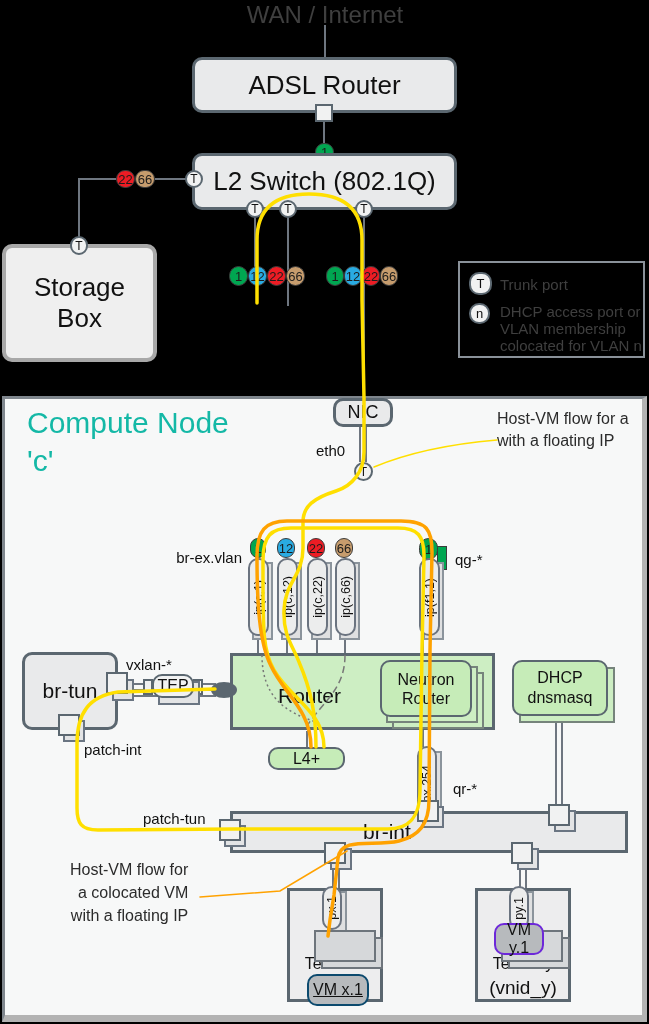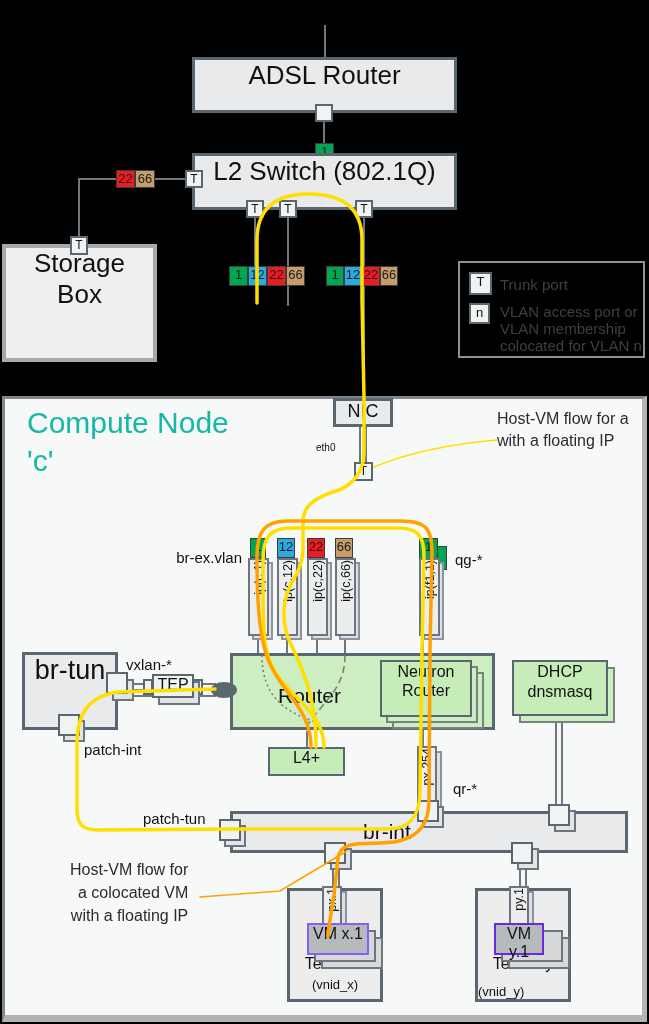--- a/index.html
+++ b/index.html
@@ -1,19 +1,19 @@
 <!DOCTYPE html>
 <html><head>
 <meta charset="utf-8">
 <style>
   html,body{margin:0;padding:0;background:#000;}
   #stage{position:relative;width:649px;height:1024px;background:#000;overflow:hidden;
          font-family:"Liberation Sans", sans-serif;color:#111;}
   .abs{position:absolute;box-sizing:border-box;}
-  .ctr{display:flex;align-items:flex-start;justify-content:center;text-align:center;}
+  .ctr{display:flex;align-items:center;justify-content:center;text-align:center;border-radius:10px;}
   .box{background:#e9eaeb;border:3px solid #5b6770;}
   .gbox{background:#cdeec3;border:3px solid #5b6770;}
   .gbox2{background:#c6ecb8;border:2px solid #5b6770;}
   .gshadow{background:#cdeec3;border:2px solid #76847c;}
   .port{background:#f1f2f2;border:2px solid #5b6770;font-size:12px;}
   .sqback{background:#e3e4e5;border:2px solid #6a7582;}
   .vport{background:#eceded;border:2px solid #6b7480;font-size:12.5px;}
   .vlabel{writing-mode:vertical-rl;transform:rotate(180deg);}
   .vshadow{background:#dfe0e1;border:2px solid #8b949c;}
   .vlan{border:1px solid #3c3c3c;font-size:13px;color:#1c1c1c;}
@@ -45,20 +45,21 @@
       <path d="M423,636 L423,661 M430,636 L430,661"></path>
       <path d="M423,728 L423,747 M430,728 L430,747"></path>
       <path d="M556,716 L556,806 M562,716 L562,806"></path>
       <path d="M307,731 L307,747"></path>
       <path d="M333,866 L333,889 M339,866 L339,889"></path>
       <path d="M520,866 L520,889 M526,866 L526,889"></path>
       <path d="M128,684 L216,684 M128,690 L216,690 M128,696 L216,696"></path>
     </g>
   </svg>
 
+  <div class="abs darktext" style="left:195px;top:1px;width:260px;font-size:24px;text-align:center;">WAN / Internet</div>
 
   <div class="abs box ctr" style="left:192px;top:57px;width:265px;height:56px;font-size:26px;">
     <span>ADSL Router</span>
   </div>
   <div class="abs port" style="left:315px;top:104px;width:18px;height:18px;"></div>
 
   <div class="abs vlan ctr" style="left: 315px; top: 143px; width: 19px; height: 18px; background: rgb(0, 166, 81);">
     <span>1</span>
   </div>
 
@@ -122,34 +123,34 @@
 
   <div class="abs" style="left:458px;top:261px;width:187px;height:97px;border:2px solid #8a9199;"></div>
   <div class="abs port ctr" style="left:469px;top:272px;width:23px;height:23px;font-size:13px;">
       <span>T</span>
     </div>
   <div class="abs darktext" style="left:500px;top:276px;font-size:15px;">Trunk port</div>
   <div class="abs port ctr" style="left:469px;top:303px;width:21px;height:21px;font-size:13px;">
       <span>n</span>
     </div>
   <div class="abs darktext" style="left:500px;top:303px;font-size:15px;line-height:17px;">
-    <div>VLAN access port or</div>
+    <div>DHCP access port or</div>
     <div>VLAN membership</div>
     <div>colocated for VLAN n</div>
   </div>
 
   <div class="abs" style="left:27px;top:404px;font-size:30px;line-height:38px;color:#14b8a6;">
     <div>Compute Node</div>
     <div>'c'</div>
   </div>
 
   <div class="abs box ctr" style="left:333px;top:398px;width:60px;height:29px;font-size:18px;">
     <span>NIC</span>
   </div>
-  <div class="abs" style="left:316px;top:442px;font-size:10px;">eth0</div>
+  <div class="abs" style="left:316px;top:442px;font-size:15px;">eth0</div>
 
   <div class="abs port ctr" style="left:354px;top:462px;width:19px;height:19px;">
       <span>T</span>
     </div>
 
   <div class="abs" style="left:160px;top:549px;width:82px;font-size:15px;text-align:right;">br-ex.vlan</div>
 
   <div class="abs vlan ctr" style="left: 250px; top: 538px; width: 16px; height: 20px; background: rgb(0, 166, 81);">
       <span>1</span>
     </div>
@@ -203,39 +204,39 @@
   </div>
 
   <div class="abs gshadow" style="left:519px;top:667px;width:96px;height:56px;"></div>
   <div class="abs gbox2 ctr" style="left:512px;top:660px;width:96px;height:56px;font-size:16px;line-height:20px;">
     <div>
         <div>DHCP</div>
          <div>dnsmasq</div>
       </div>
   </div>
 
-  <div class="abs box ctr" style="left:22px;top:652px;width:96px;height:78px;font-size:27px;">
+  <div class="abs box ctr" style="left:22px;top:652px;width:96px;height:78px;font-size:21px;">
     <span>br-tun</span>
   </div>
   <div class="abs" style="left:126px;top:656px;font-size:15px;">vxlan-*</div>
 
   <div class="abs sqback" style="left:112px;top:679px;width:22px;height:22px;"></div>
   <div class="abs port" style="left:106px;top:672px;width:22px;height:22px;"></div>
   <div class="abs sqback" style="left:63px;top:720px;width:22px;height:22px;"></div>
   <div class="abs port" style="left:58px;top:714px;width:22px;height:22px;"></div>
   <div class="abs" style="left:84px;top:741px;font-size:15px;">patch-int</div>
 
   <div class="abs port" style="left:143px;top:679px;width:10px;height:16px;"></div>
   <div class="abs port" style="left:193px;top:679px;width:10px;height:16px;"></div>
   <div class="abs sqback" style="left:158px;top:681px;width:42px;height:24px;"></div>
   <div class="abs port ctr" style="left:152px;top:674px;width:42px;height:24px;font-size:16px;">
     <span>TEP</span>
   </div>
 
-  <div class="abs gbox2 ctr" style="left:268px;top:747px;width:77px;height:29px;font-size:16px;">
+  <div class="abs gbox2 ctr" style="left:268px;top:747px;width:77px;height:23px;font-size:16px;">
     <span>L4+</span>
   </div>
 
   <div class="abs vshadow" style="left:422px;top:751px;width:20px;height:76px;"></div>
   <div class="abs vport ctr" style="left:417px;top:746px;width:20px;height:76px;">
     <span class="vlabel">px.254</span>
   </div>
   <div class="abs" style="left:453px;top:780px;font-size:15px;">qr-*</div>
 
   <div class="abs box" style="left:230px;top:811px;width:398px;height:42px;">
@@ -257,27 +258,27 @@
   <div class="abs" style="left:287px;top:888px;width:96px;height:114px;background:#ededee;border:3px solid #5b6770;">
     <div style="position:absolute;left:0;right:0;top:64px;text-align:center;font-size:16px;">Tenant x</div>
     <div style="position:absolute;left:0;right:0;top:86px;text-align:center;font-size:13px;">(vnid_x)</div>
   </div>
   <div class="abs vshadow" style="left:327px;top:891px;width:20px;height:44px;"></div>
   <div class="abs vport ctr" style="left:322px;top:886px;width:20px;height:44px;">
     <span class="vlabel">px.1</span>
   </div>
   <div class="abs" style="left:321px;top:937px;width:62px;height:32px;background:#d6d8da;border:2px solid #6e757c;"></div>
   <div class="abs" style="left:314px;top:930px;width:62px;height:32px;background:#d6d8da;border:2px solid #6e757c;"></div>
-  <div class="abs ctr" style="left:307px;top:923px;width:62px;height:32px;background:#b7babd;border:2px solid #8b5cf6;font-size:16px;">
+  <div class="abs ctr" style="left:307px;top:974px;width:62px;height:32px;background:#b7babd;border:2px solid #0c4a6e;font-size:16px;text-decoration:underline;">
     <span>VM x.1</span>
   </div>
 
   <div class="abs" style="left:475px;top:888px;width:96px;height:114px;background:#ededee;border:3px solid #5b6770;">
     <div style="position:absolute;left:0;right:0;top:64px;text-align:center;font-size:16px;">Tenant y</div>
-    <div style="position:absolute;left:0;right:0;top:93px;text-align:left;font-size:13px;">(vnid_y)</div>
+    <div style="position:absolute;left:0;right:0;top:86px;text-align:center;font-size:19px;">(vnid_y)</div>
   </div>
   <div class="abs vshadow" style="left:514px;top:891px;width:20px;height:44px;"></div>
   <div class="abs vport ctr" style="left:509px;top:886px;width:20px;height:44px;">
     <span class="vlabel">py.1</span>
   </div>
   <div class="abs" style="left:508px;top:937px;width:62px;height:32px;background:#d6d8da;border:2px solid #6e757c;"></div>
   <div class="abs" style="left:501px;top:930px;width:62px;height:32px;background:#d6d8da;border:2px solid #6e757c;"></div>
   <div class="abs ctr" style="left:494px;top:923px;width:50px;height:32px;background:#b7babd;border:2px solid #6d28d9;font-size:16px;">
     <span>VM y.1</span>
   </div>

